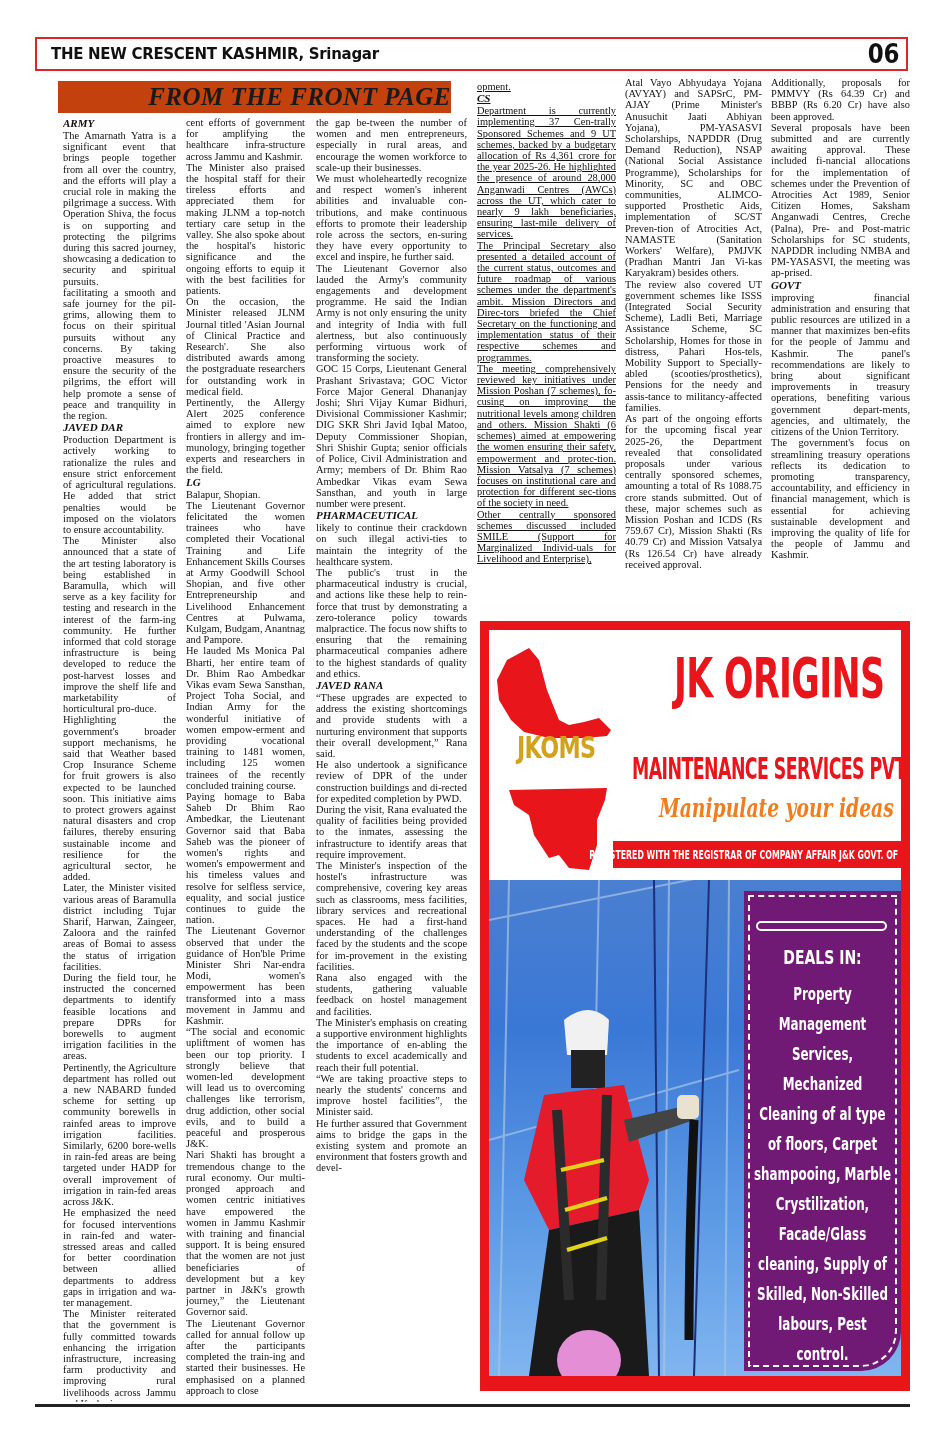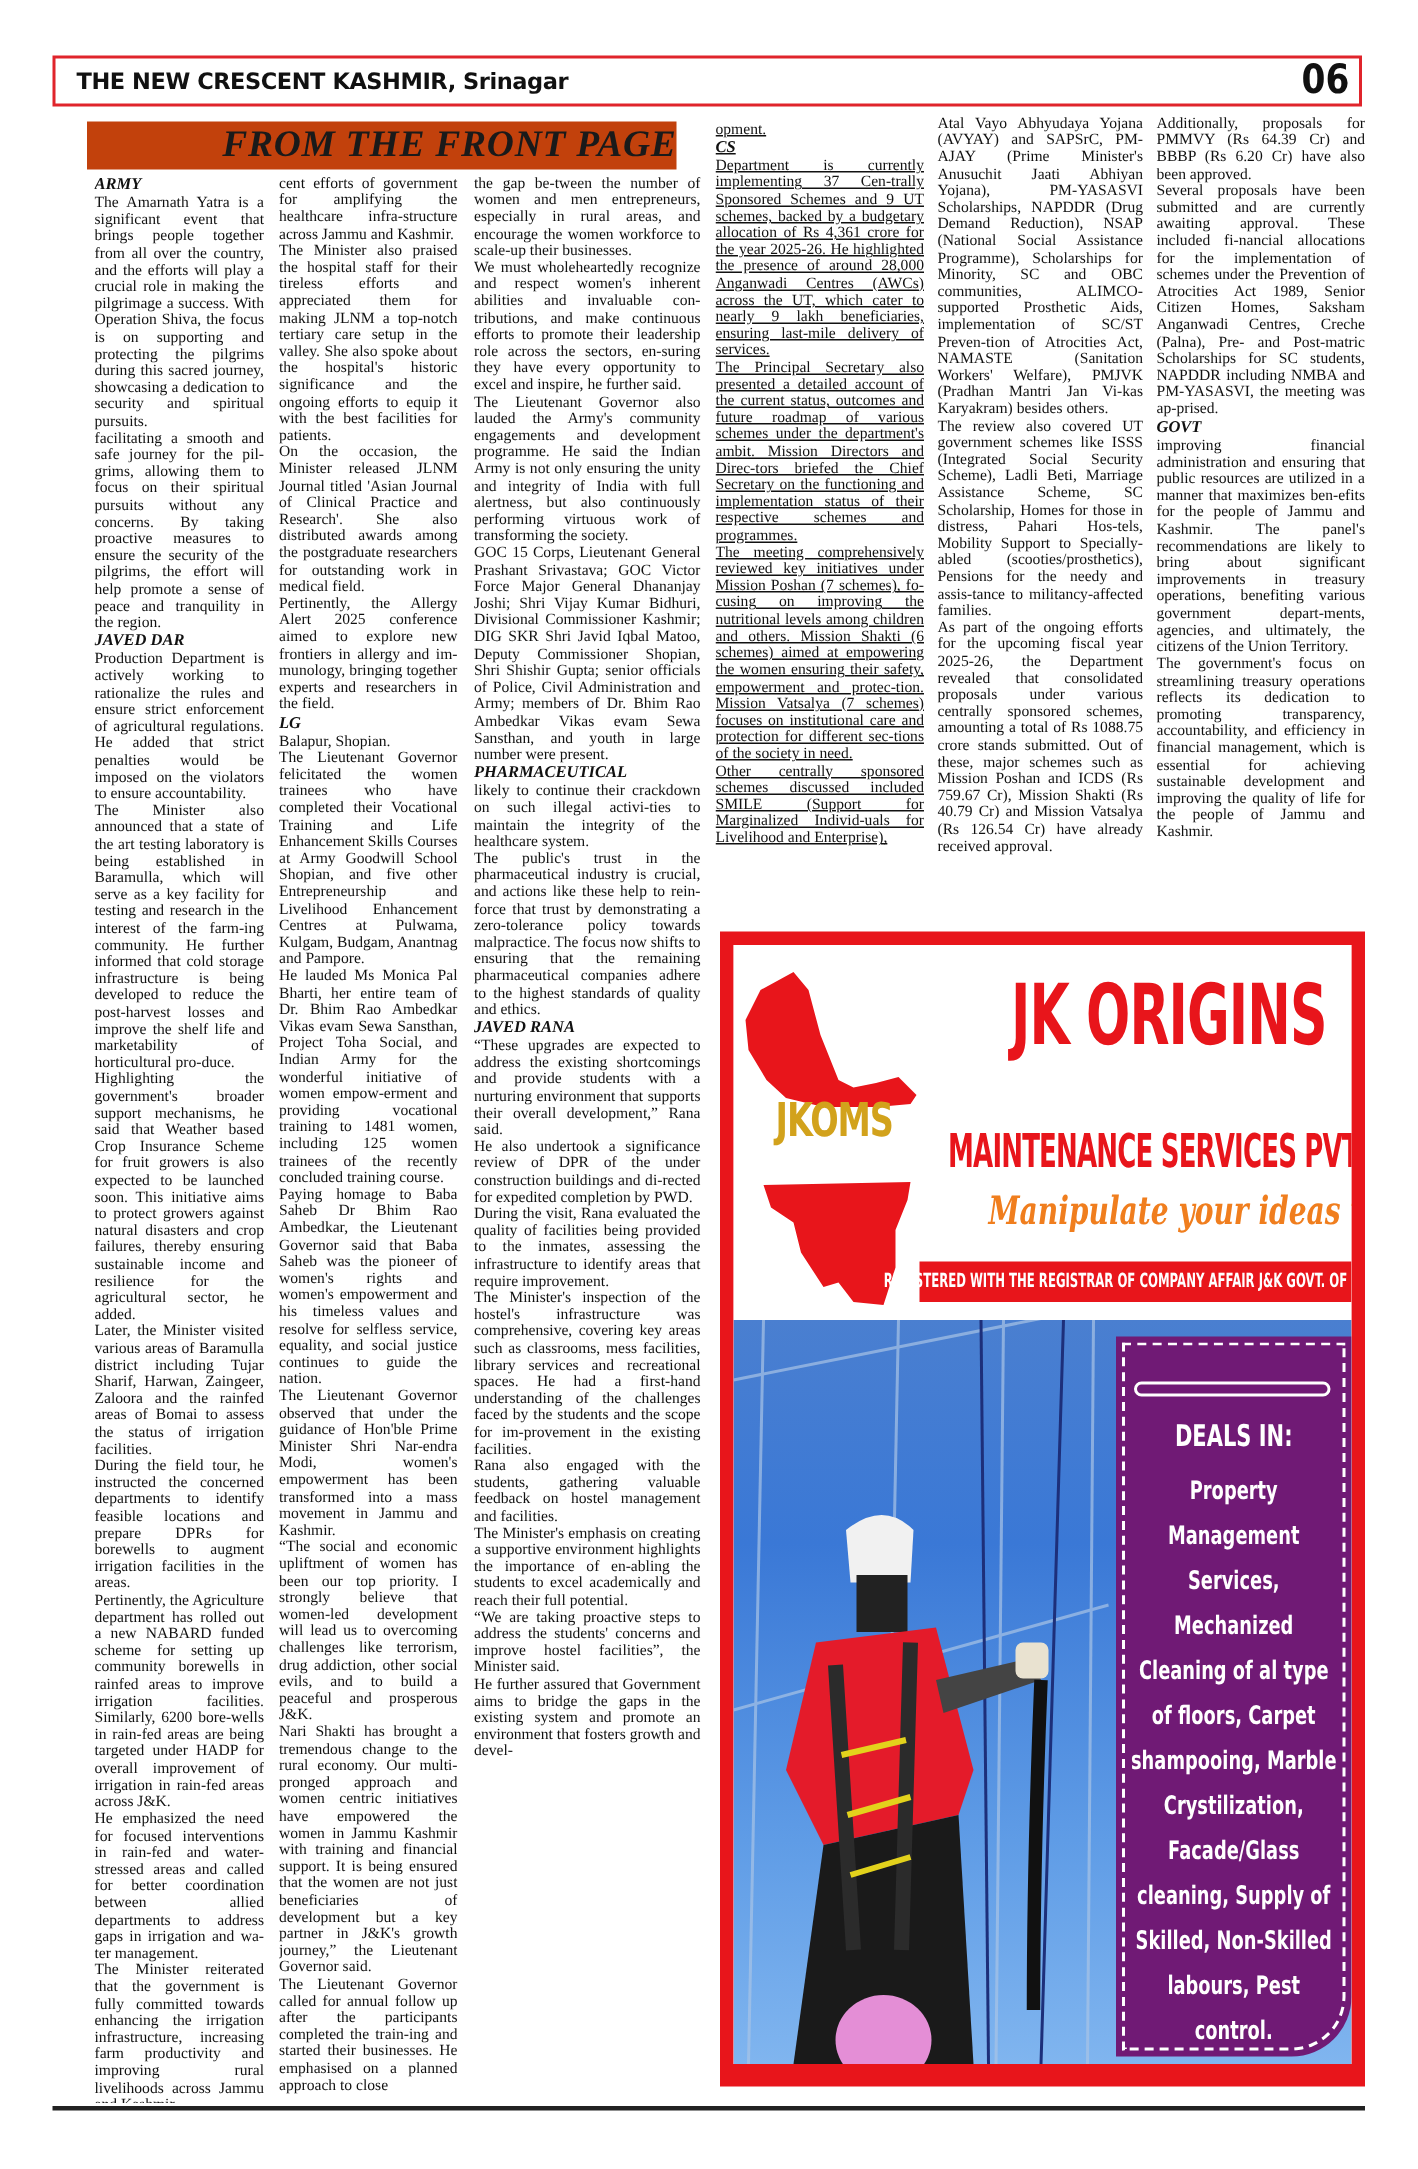--- a/index.html
+++ b/index.html
@@ -86,21 +86,21 @@
     <p class="kicker">PHARMACEUTICAL</p>
     <p class="">likely to continue their crackdown on such illegal activi-ties to maintain the integrity of the healthcare system.</p>
     <p class="">The public's trust in the pharmaceutical industry is crucial, and actions like these help to rein-force that trust by demonstrating a zero-tolerance policy towards malpractice. The focus now shifts to ensuring that the remaining pharmaceutical companies adhere to the highest standards of quality and ethics.</p>
     <p class="kicker">JAVED RANA</p>
     <p class="">“These upgrades are expected to address the existing shortcomings and provide students with a nurturing environment that supports their overall development,” Rana said.</p>
     <p class="">He also undertook a significance review of DPR of the under construction buildings and di-rected for expedited completion by PWD.</p>
     <p class="">During the visit, Rana evaluated the quality of facilities being provided to the inmates, assessing the infrastructure to identify areas that require improvement.</p>
     <p class="">The Minister's inspection of the hostel's infrastructure was comprehensive, covering key areas such as classrooms, mess facilities, library services and recreational spaces. He had a first-hand understanding of the challenges faced by the students and the scope for im-provement in the existing facilities.</p>
     <p class="">Rana also engaged with the students, gathering valuable feedback on hostel management and facilities.</p>
     <p class="">The Minister's emphasis on creating a supportive environment highlights the importance of en-abling the students to excel academically and reach their full potential.</p>
-    <p class="">“We are taking proactive steps to address the students' concerns and improve hostel facilities”, the Minister said.</p>
+    <p class="">“We are taking proactive steps to nearly the students' concerns and improve hostel facilities”, the Minister said.</p>
     <p class="">He further assured that Government aims to bridge the gaps in the existing system and promote an environment that fosters growth and devel-</p>
   </div>
 <div class="col c4">
     <p class="">opment.</p>
     <p class="kicker">CS</p>
     <p class="">Department is currently implementing 37 Cen-trally Sponsored Schemes and 9 UT schemes, backed by a budgetary allocation of Rs 4,361 crore for the year 2025-26. He highlighted the presence of around 28,000 Anganwadi Centres (AWCs) across the UT, which cater to nearly 9 lakh beneficiaries, ensuring last-mile delivery of services.</p>
     <p class="">The Principal Secretary also presented a detailed account of the current status, outcomes and future roadmap of various schemes under the department's ambit. Mission Directors and Direc-tors briefed the Chief Secretary on the functioning and implementation status of their respective schemes and programmes.</p>
     <p class="">The meeting comprehensively reviewed key initiatives under Mission Poshan (7 schemes), fo-cusing on improving the nutritional levels among children and others. Mission Shakti (6 schemes) aimed at empowering the women ensuring their safety, empowerment and protec-tion. Mission Vatsalya (7 schemes) focuses on institutional care and protection for different sec-tions of the society in need.</p>
     <p class="">Other centrally sponsored schemes discussed included SMILE (Support for Marginalized Individ-uals for Livelihood and Enterprise),</p>
   </div>

